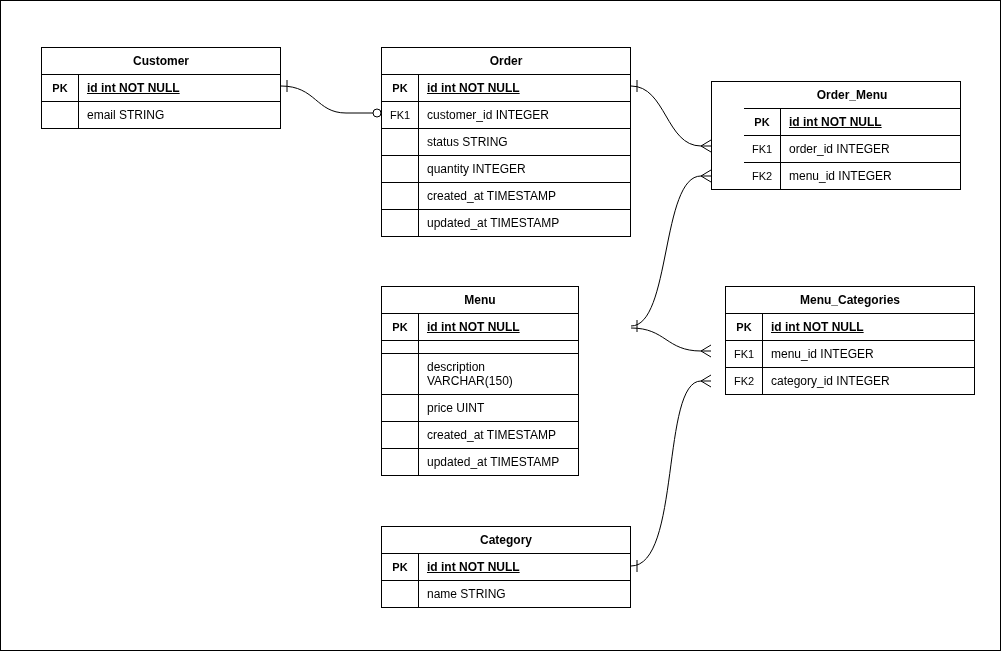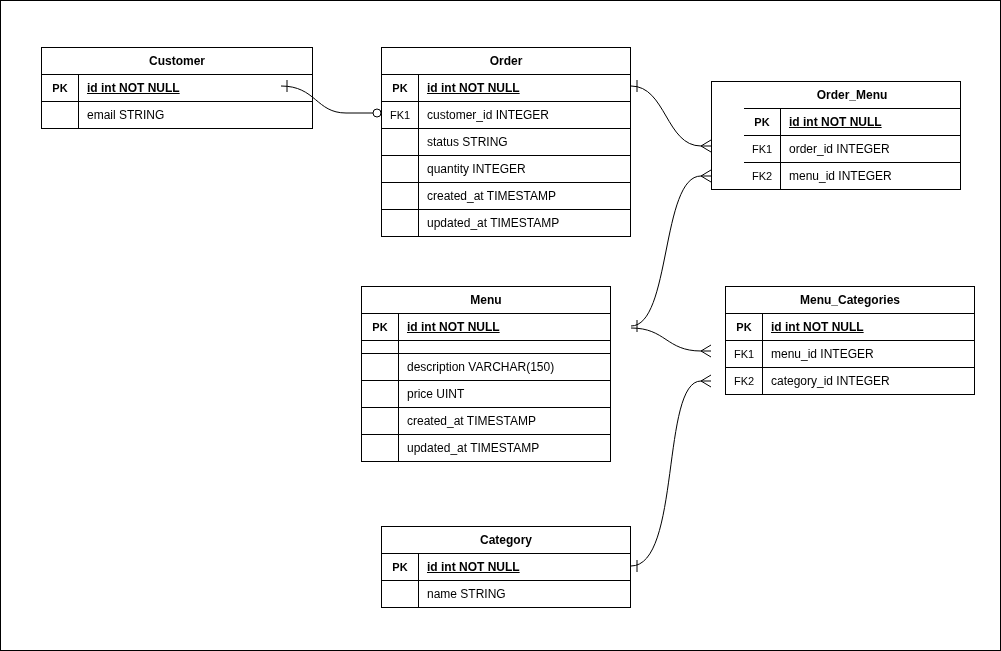--- a/index.html
+++ b/index.html
@@ -63,21 +63,21 @@
     width: 1001px;
     height: 651px;
     pointer-events: none;
   }
 </style>
 </head>
 <body>
 
 <div class="canvas">
 
-  <div class="entity" style="left:40px; top:46px; width:272px;">
+  <div class="entity" style="left:40px; top:46px; width:240px;">
     <div class="entity-title">Customer</div>
     <div class="entity-row pk">
       <div class="key-cell">PK</div>
       <div class="field-cell">id int NOT NULL</div>
     </div>
     <div class="entity-row">
       <div class="key-cell"></div>
       <div class="field-cell">email STRING</div>
     </div>
   </div>
@@ -119,21 +119,21 @@
     <div class="entity-row">
       <div class="key-cell">FK1</div>
       <div class="field-cell">order_id INTEGER</div>
     </div>
     <div class="entity-row">
       <div class="key-cell">FK2</div>
       <div class="field-cell">menu_id INTEGER</div>
     </div>
   </div>
 
-  <div class="entity" style="left:360px; top:285px; width:250px;">
+  <div class="entity" style="left:380px; top:285px; width:198px;">
     <div class="entity-title">Menu</div>
     <div class="entity-row pk">
       <div class="key-cell">PK</div>
       <div class="field-cell">id int NOT NULL</div>
     </div>
     <div class="entity-row">
       <div class="key-cell"></div>
     </div>
     <div class="entity-row">
       <div class="key-cell"></div>

